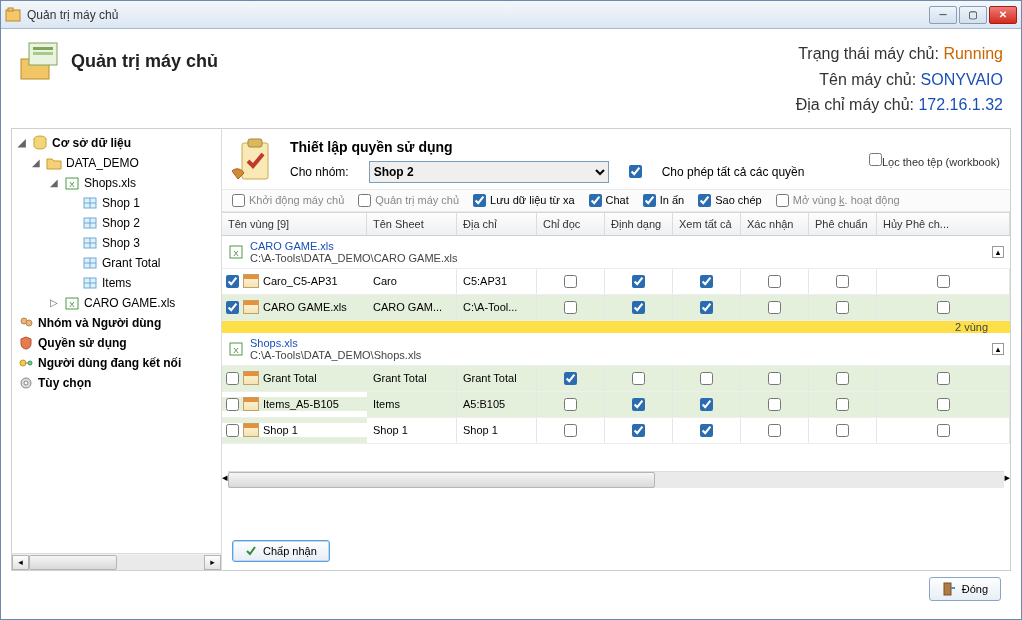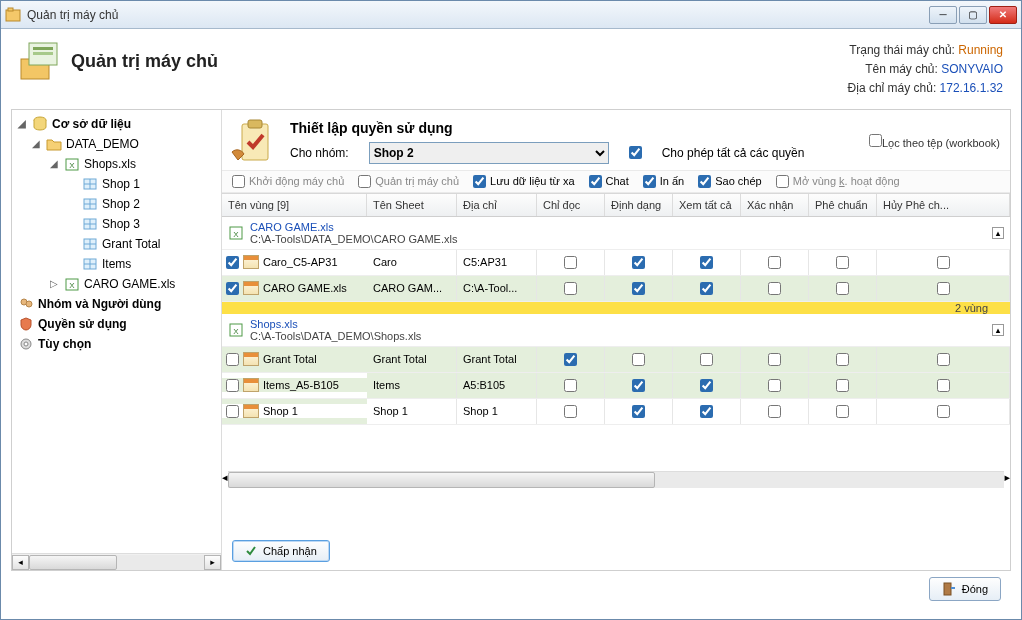--- a/index.html
+++ b/index.html
@@ -9,21 +9,21 @@
 .titlebar .ticon { width: 16px; height: 16px; margin-right: 6px; }
 .titlebar .ttext { flex: 1; font-size: 12px; color: #333; }
 .tbtns { display: flex; gap: 2px; }
 .tbtn { width: 28px; height: 18px; border: 1px solid #8a9fb6; background: linear-gradient(#eef4fa,#d2e0ee); display: flex; align-items: center; justify-content: center; font-size: 10px; border-radius: 2px; }
 .tbtn.close { background: linear-gradient(#f07b7b,#d42b18); color: #fff; border-color: #a02014; font-weight: bold; }
 .content { flex: 1; padding: 8px 10px 10px 10px; display: flex; flex-direction: column; position: relative; }
 .header-row { display: flex; align-items: flex-start; padding: 4px 8px 10px 8px; }
 .header-left { display: flex; align-items: center; gap: 12px; }
 .header-icon { width: 40px; height: 40px; }
 .header-title { font-size: 18px; font-weight: bold; color: #222; }
-.header-right { margin-left: auto; text-align: right; font-size: 12px; line-height: 1.6; color: #333; }
+.header-right { margin-left: auto; text-align: right; font-size: 16px; line-height: 1.6; color: #333; }
 .linkblue { color: #1a4fb8; }
 .running { color: #cc6600; }
 .body-split { flex: 1; display: flex; border: 1px solid #cfcfcf; background: #fff; min-height: 0; }
 .sidebar { width: 210px; border-right: 1px solid #dcdcdc; display: flex; flex-direction: column; overflow: hidden; }
 .tree { flex: 1; overflow: hidden; padding: 4px 2px; font-size: 12px; }
 .tnode { display: flex; align-items: center; gap: 4px; padding: 2px 4px; white-space: nowrap; }
 .tnode .arrow { width: 10px; display: inline-block; color: #666; font-size: 10px; }
 .tnode.bold { font-weight: bold; }
 .tnode .nicon { width: 16px; height: 16px; display: inline-flex; align-items: center; justify-content: center; }
 .ind1 { padding-left: 18px; }
@@ -227,20 +227,30 @@
               <span class="nicon">
                 <svg width="16" height="16">
                   <path d="M8 2 l5 2 v5 c0 3 -3 5 -5 5 c-2 0 -5 -2 -5 -5 v-5 z" fill="#e77a4e" stroke="#b9532d"></path>
                 </svg>
               </span>
               <span>Quyền sử dụng</span>
             </div>
           <div class="tnode bold">
               <span class="nicon">
                 <svg width="16" height="16">
+                  <circle cx="5" cy="8" r="3" fill="#f2c94c" stroke="#c79a23"></circle>
+                  <circle cx="12" cy="8" r="2" fill="#6fcf97" stroke="#3a9462"></circle>
+                  <line x1="7" y1="8" x2="10" y2="8" stroke="#888"></line>
+                </svg>
+              </span>
+              <span>Người dùng đang kết nối</span>
+            </div>
+          <div class="tnode bold">
+              <span class="nicon">
+                <svg width="16" height="16">
                   <circle cx="8" cy="8" r="5" fill="#ddd" stroke="#888"></circle>
                   <circle cx="8" cy="8" r="2" fill="#fff" stroke="#888"></circle>
                 </svg>
               </span>
               <span>Tùy chọn</span>
             </div>
         </div>
         <div class="hscroll">
           <div class="sbtn">◂</div>
           <div class="track">

